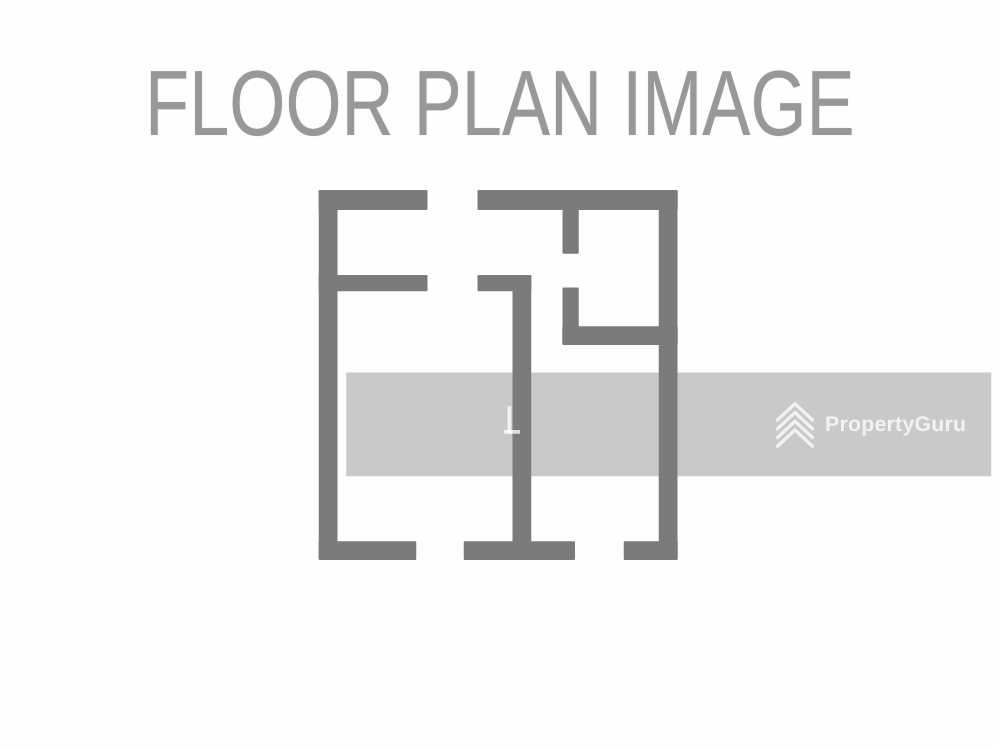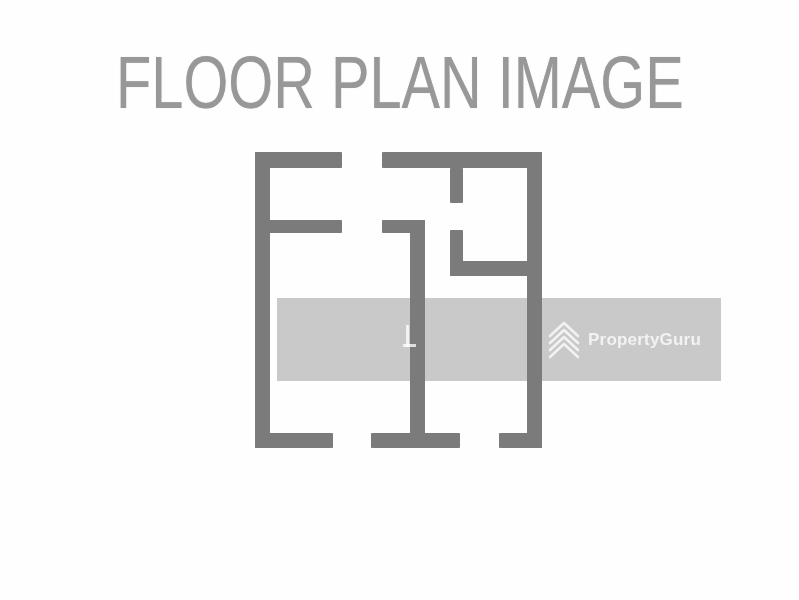--- a/index.html
+++ b/index.html
@@ -17,21 +17,21 @@
     color:var(--ph-text,#989898);
     text-shadow:0 0 1px rgba(152,152,152,.55);
     white-space:nowrap;
   }
   .ph-text .squeeze{display:inline-block;transform:scaleX(0.78);transform-origin:50% 50%;}
   .ph-top{top:46px;}
   .ph-bottom{top:493px;}
 
   
   .wm-band{
-    position:absolute;left:277px;top:298px;width:444px;height:83px;
+    position:absolute;left:277px;top:298px;width:516px;height:83px;
     background:var(--band,#c9c9c9);
     z-index:1;
     display:flex;align-items:center;justify-content:flex-end;
     padding-right:20px;box-sizing:border-box;gap:7px;
   }
   .wm-brand{
     font-size:17px;font-weight:700;letter-spacing:.2px;
     color:var(--wm-fg,#f2f2f2);
   }
   .wm-logo{display:block;}

